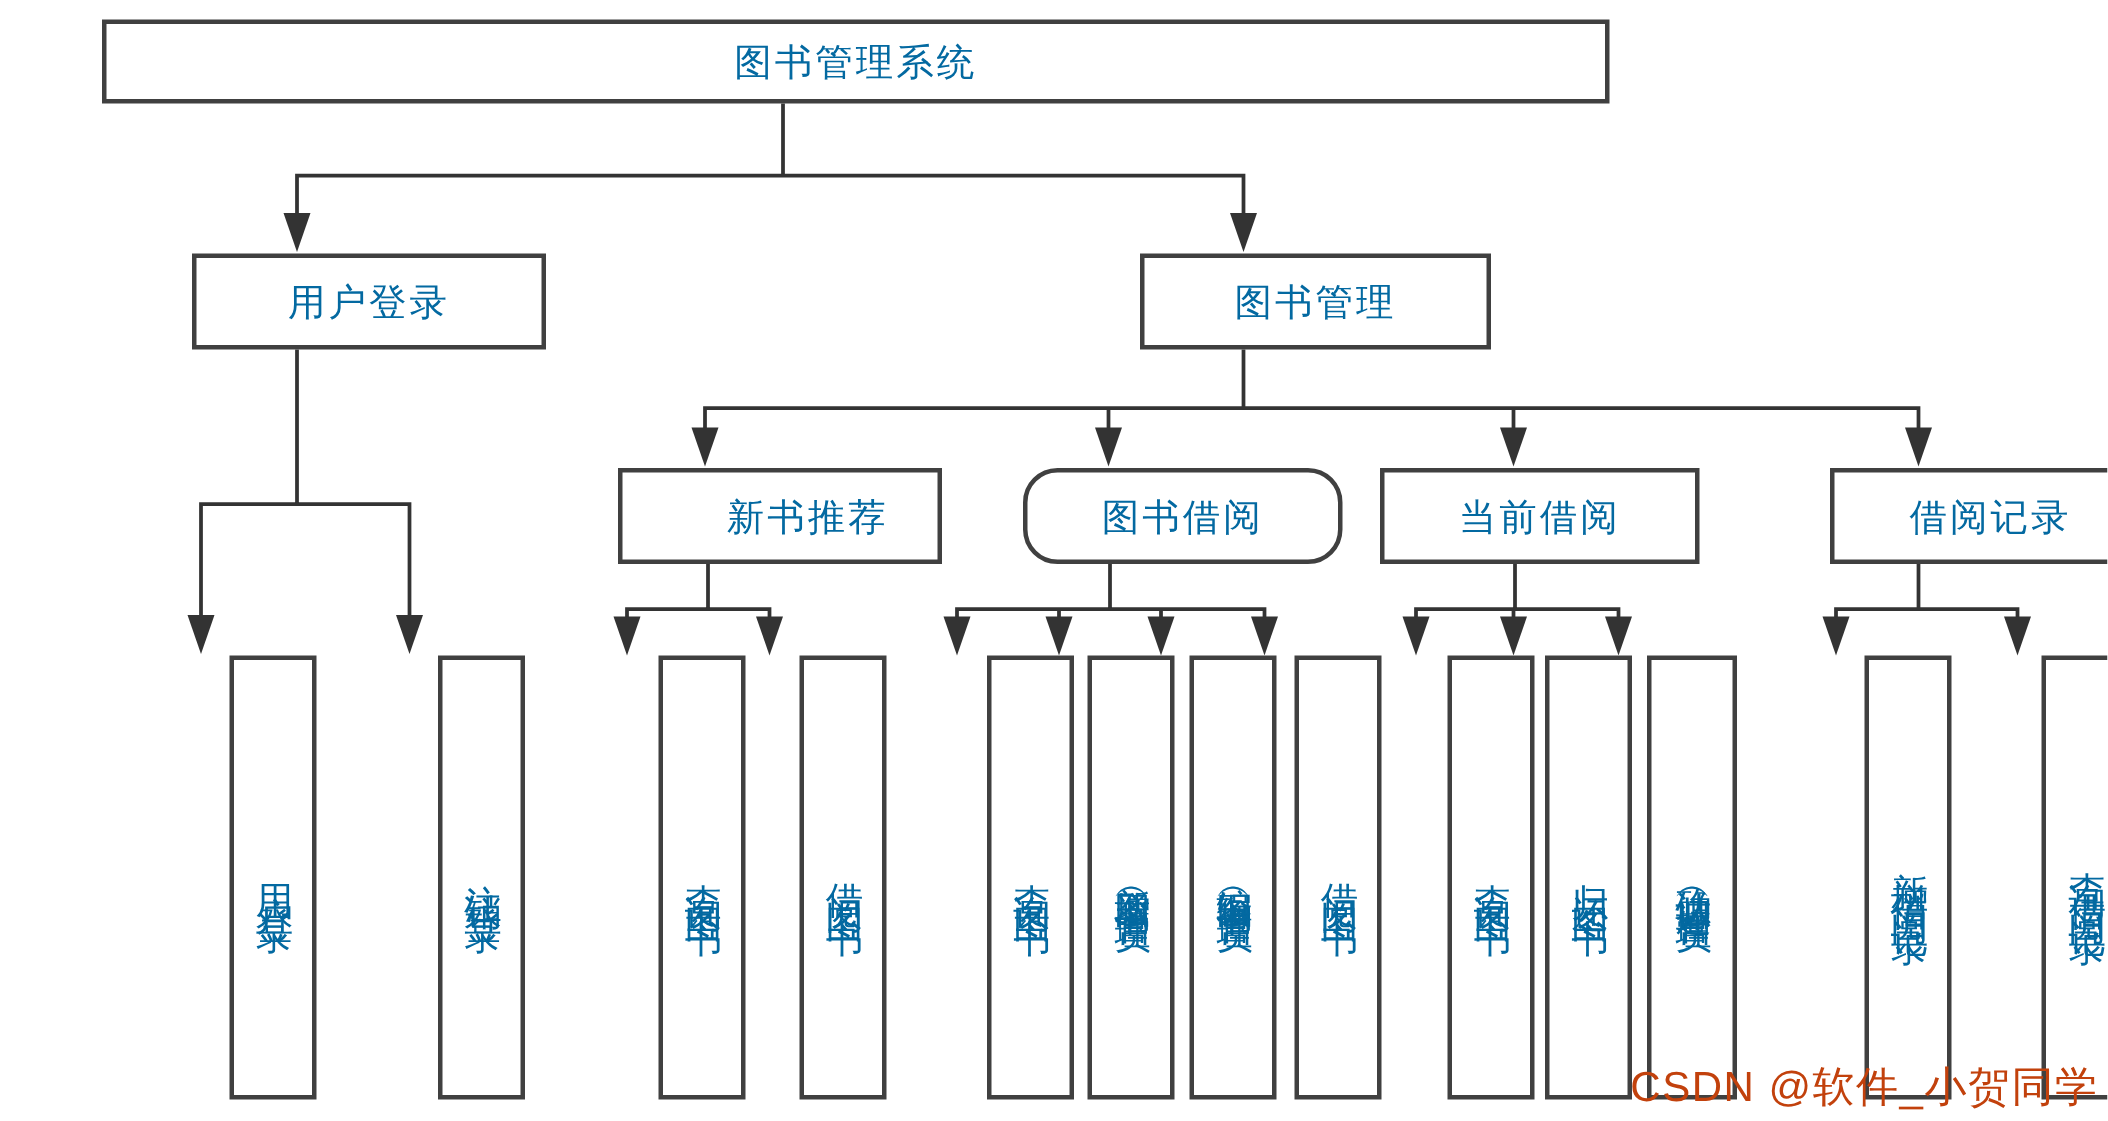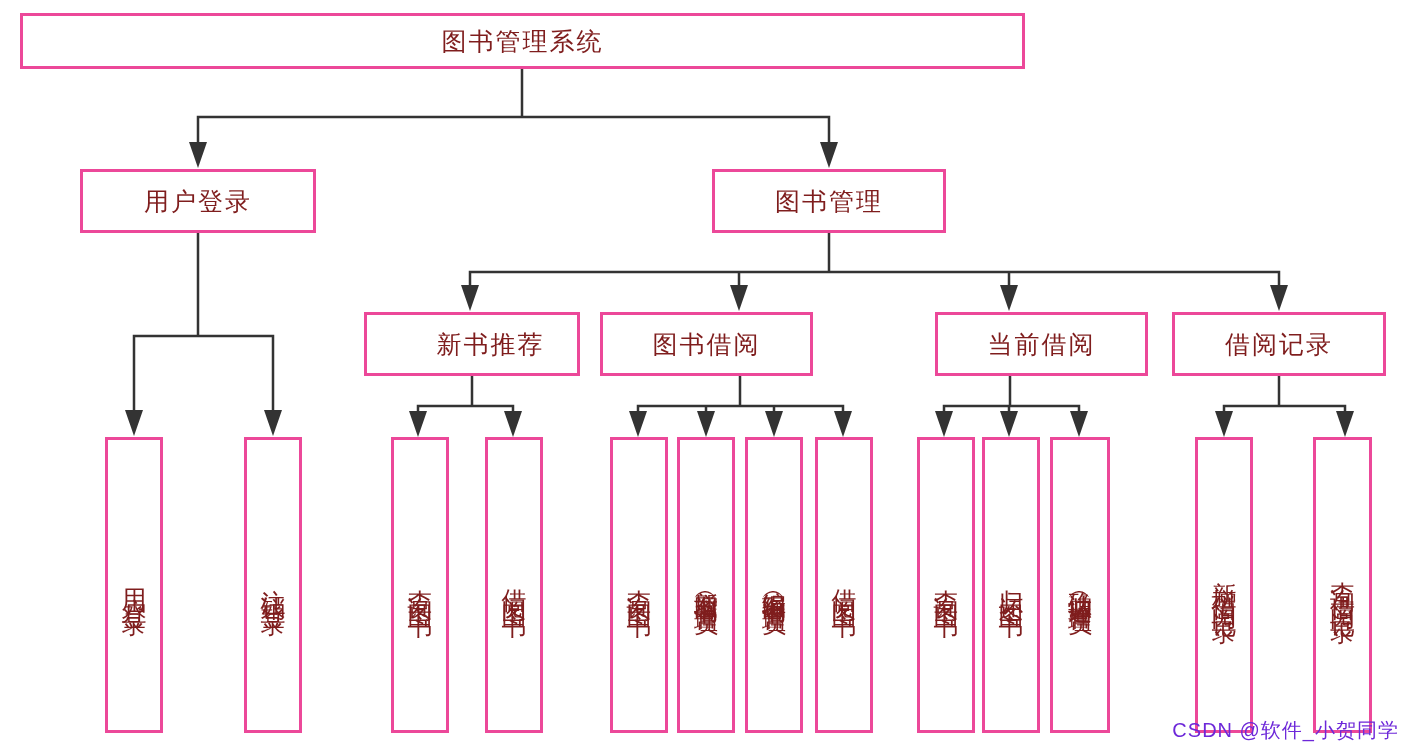--- a/index.html
+++ b/index.html
@@ -12,27 +12,28 @@
     overflow: hidden;
   }
   .connectors {
     position: absolute;
     left: 0; top: 0;
     width: 1405px; height: 747px;
   }
   .node {
     position: absolute;
     box-sizing: border-box;
-    border: 3px solid #ec4899;
+    border: 3px solid #404040;
     background: #ffffff;
-    color: #7f1d1d;
+    color: #0369a1;
     display: flex;
     align-items: center;
     justify-content: center;
     text-align: center;
+    margin-left: 48px;
   }
   .h-node {
     font-size: 25px;
     letter-spacing: 2px;
     white-space: nowrap;
   }
   .v-node span {
     display: block;
     writing-mode: vertical-rl;
     text-orientation: mixed;
@@ -41,23 +42,23 @@
     line-height: 1;
   }
   .v-node.dense span {
     font-size: 24px;
     letter-spacing: 3px;
   }
   .watermark {
     position: absolute;
     right: 6px;
     bottom: 3px;
-    font-size: 20px;
+    font-size: 28px;
     letter-spacing: 1px;
-    color: #6d28d9;
+    color: #c2410c;
     white-space: nowrap;
     z-index: 5;
     text-align: right;
   }
 </style>
 </head>
 <body>
 
 <div class="canvas">
 
@@ -95,22 +96,22 @@
       <polygon points="1336,411 1354,411 1345,437"></polygon>
     </g>
   </svg>
 
   <div class="node h-node" style="left:20px; top:13px; width:1005px; height:56px;">图书管理系统</div>
 
   <div class="node h-node" style="left:80px; top:169px; width:236px; height:64px;">用户登录</div>
   <div class="node h-node" style="left:712px; top:169px; width:234px; height:64px;font-family:Liberation Mono, monospace;">图书管理</div>
 
   <div class="node h-node" style="left:364px; top:312px; width:216px; height:64px;padding-left:37px;">新书推荐</div>
-  <div class="node h-node" style="left:600px; top:312px; width:213px; height:64px;">图书借阅</div>
-  <div class="node h-node" style="left:935px; top:312px; width:213px; height:64px;">当前借阅</div>
+  <div class="node h-node" style="left:634px; top:312px; width:213px; height:64px;border-radius:23px;">图书借阅</div>
+  <div class="node h-node" style="left:872px; top:312px; width:213px; height:64px;">当前借阅</div>
   <div class="node h-node" style="left:1172px; top:312px; width:214px; height:64px;">借阅记录</div>
 
   <div class="node v-node" style="left:105px; top:437px; width:58px; height:296px;">
     <span>用户登录</span>
   </div>
   <div class="node v-node" style="left:244px; top:437px; width:58px; height:296px;">
     <span>注销登录</span>
   </div>
 
   <div class="node v-node" style="left:391px; top:437px; width:58px; height:296px;">

